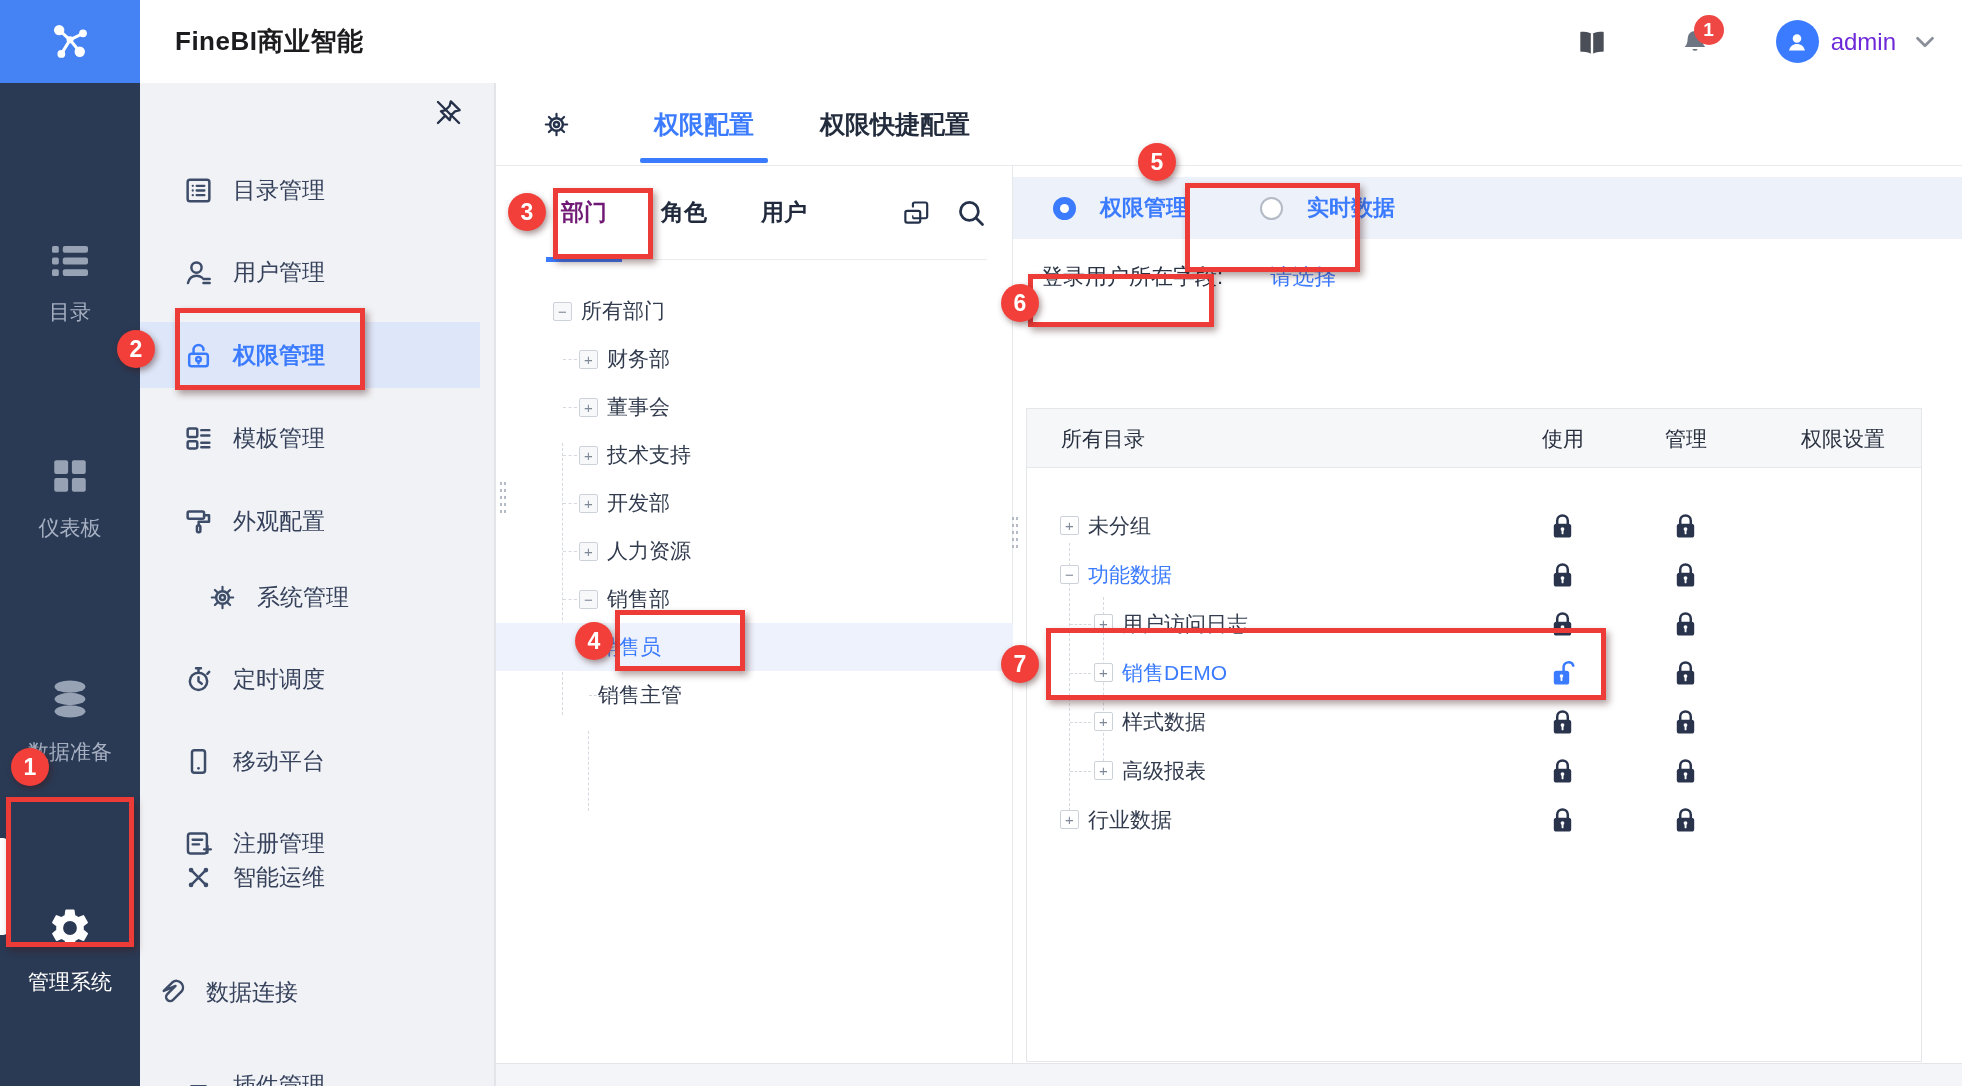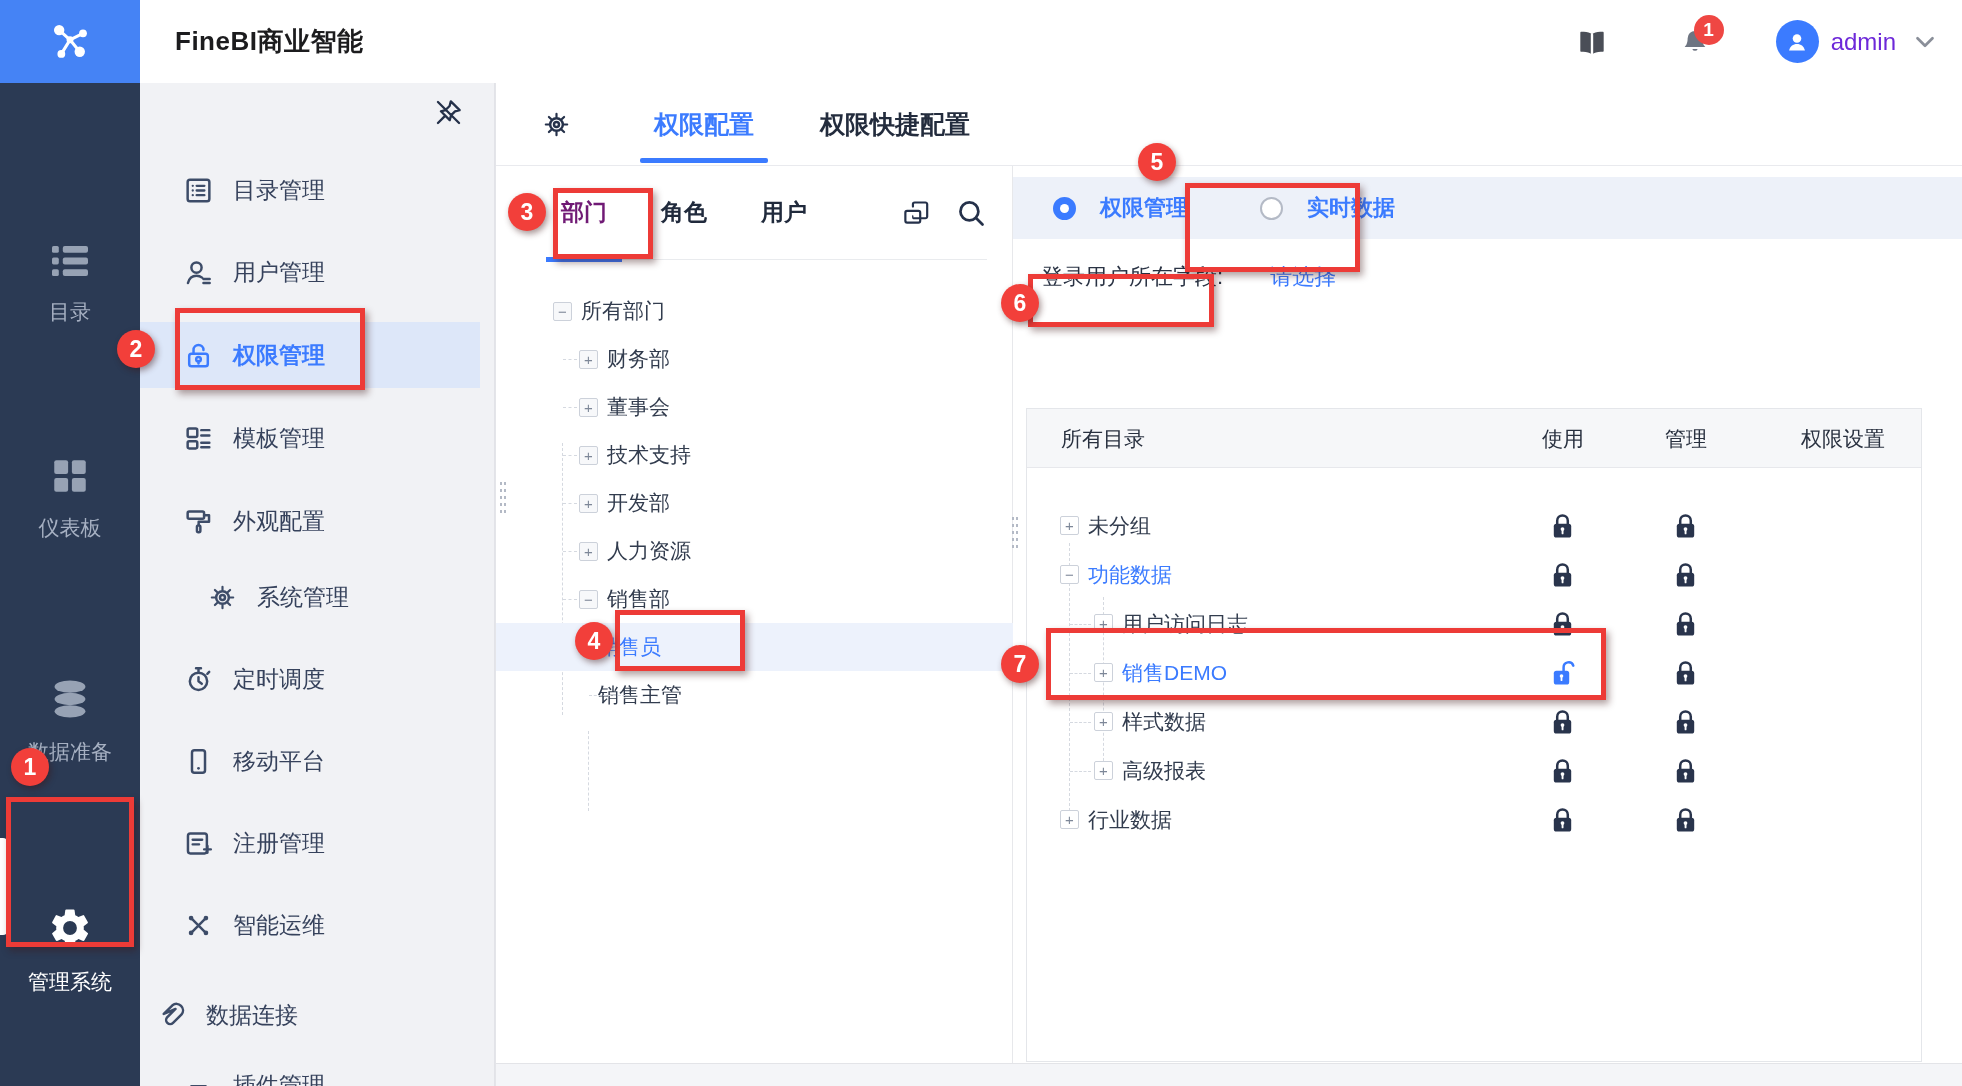--- a/index.html
+++ b/index.html
@@ -354,35 +354,35 @@
       </div>
       <div class="amenu-item" style="top: 727px;">
         <span class="aicon">
           <svg width="31" height="31" viewBox="0 0 20 20" fill="none" stroke="currentColor" stroke-width="1.6" stroke-linecap="round" stroke-linejoin="round">
             <rect x="3.2" y="3.6" width="12.2" height="12.8" rx="1.5"></rect>
             <path d="M6.2 7.6h6.2M6.2 10.6h4.2M13.6 13.8h4.4M15.8 11.6v4.4" stroke-width="1.5"></path>
           </svg>
         </span>
                  <span class="alabel">注册管理</span>
       </div>
-      <div class="amenu-item" style="top: 809px;">
+      <div class="amenu-item" style="top: 761px;">
         <span class="aicon">
           <svg width="31" height="31" viewBox="0 0 20 20" fill="none" stroke="currentColor" stroke-width="1.6" stroke-linecap="round" stroke-linejoin="round">
             <path d="M5.6 14.4L14.4 5.6M5.6 5.6l8.8 8.8"></path>
             <g fill="currentColor" stroke="none">
               <circle cx="5.2" cy="5.2" r="1.5"></circle>
               <circle cx="14.8" cy="5.2" r="1.5"></circle>
               <circle cx="5.2" cy="14.8" r="1.5"></circle>
               <circle cx="14.8" cy="14.8" r="1.5"></circle>
             </g>
           </svg>
         </span>
                  <span class="alabel">智能运维</span>
       </div>
-      <div class="amenu-item" style="top: 899px; padding-left: 16px;">
+      <div class="amenu-item" style="top: 876px; padding-left: 16px;">
         <span class="aicon">
           <svg width="31" height="31" viewBox="0 0 20 20" fill="none" stroke="currentColor" stroke-width="1.6" stroke-linecap="round" stroke-linejoin="round">
             <path d="M12.6 5.8l-5.3 5.3a2.6 2.6 0 0 0 3.7 3.7l5.5-5.5a4.2 4.2 0 0 0-5.9-5.9L5 9z"></path>
           </svg>
         </span>
                  <span class="alabel">数据连接</span>
       </div>
       <div class="amenu-item" style="top: 969px;">
         <span class="aicon">
           <svg width="31" height="31" viewBox="0 0 20 20" fill="none" stroke="currentColor" stroke-width="1.6" stroke-linecap="round" stroke-linejoin="round">

